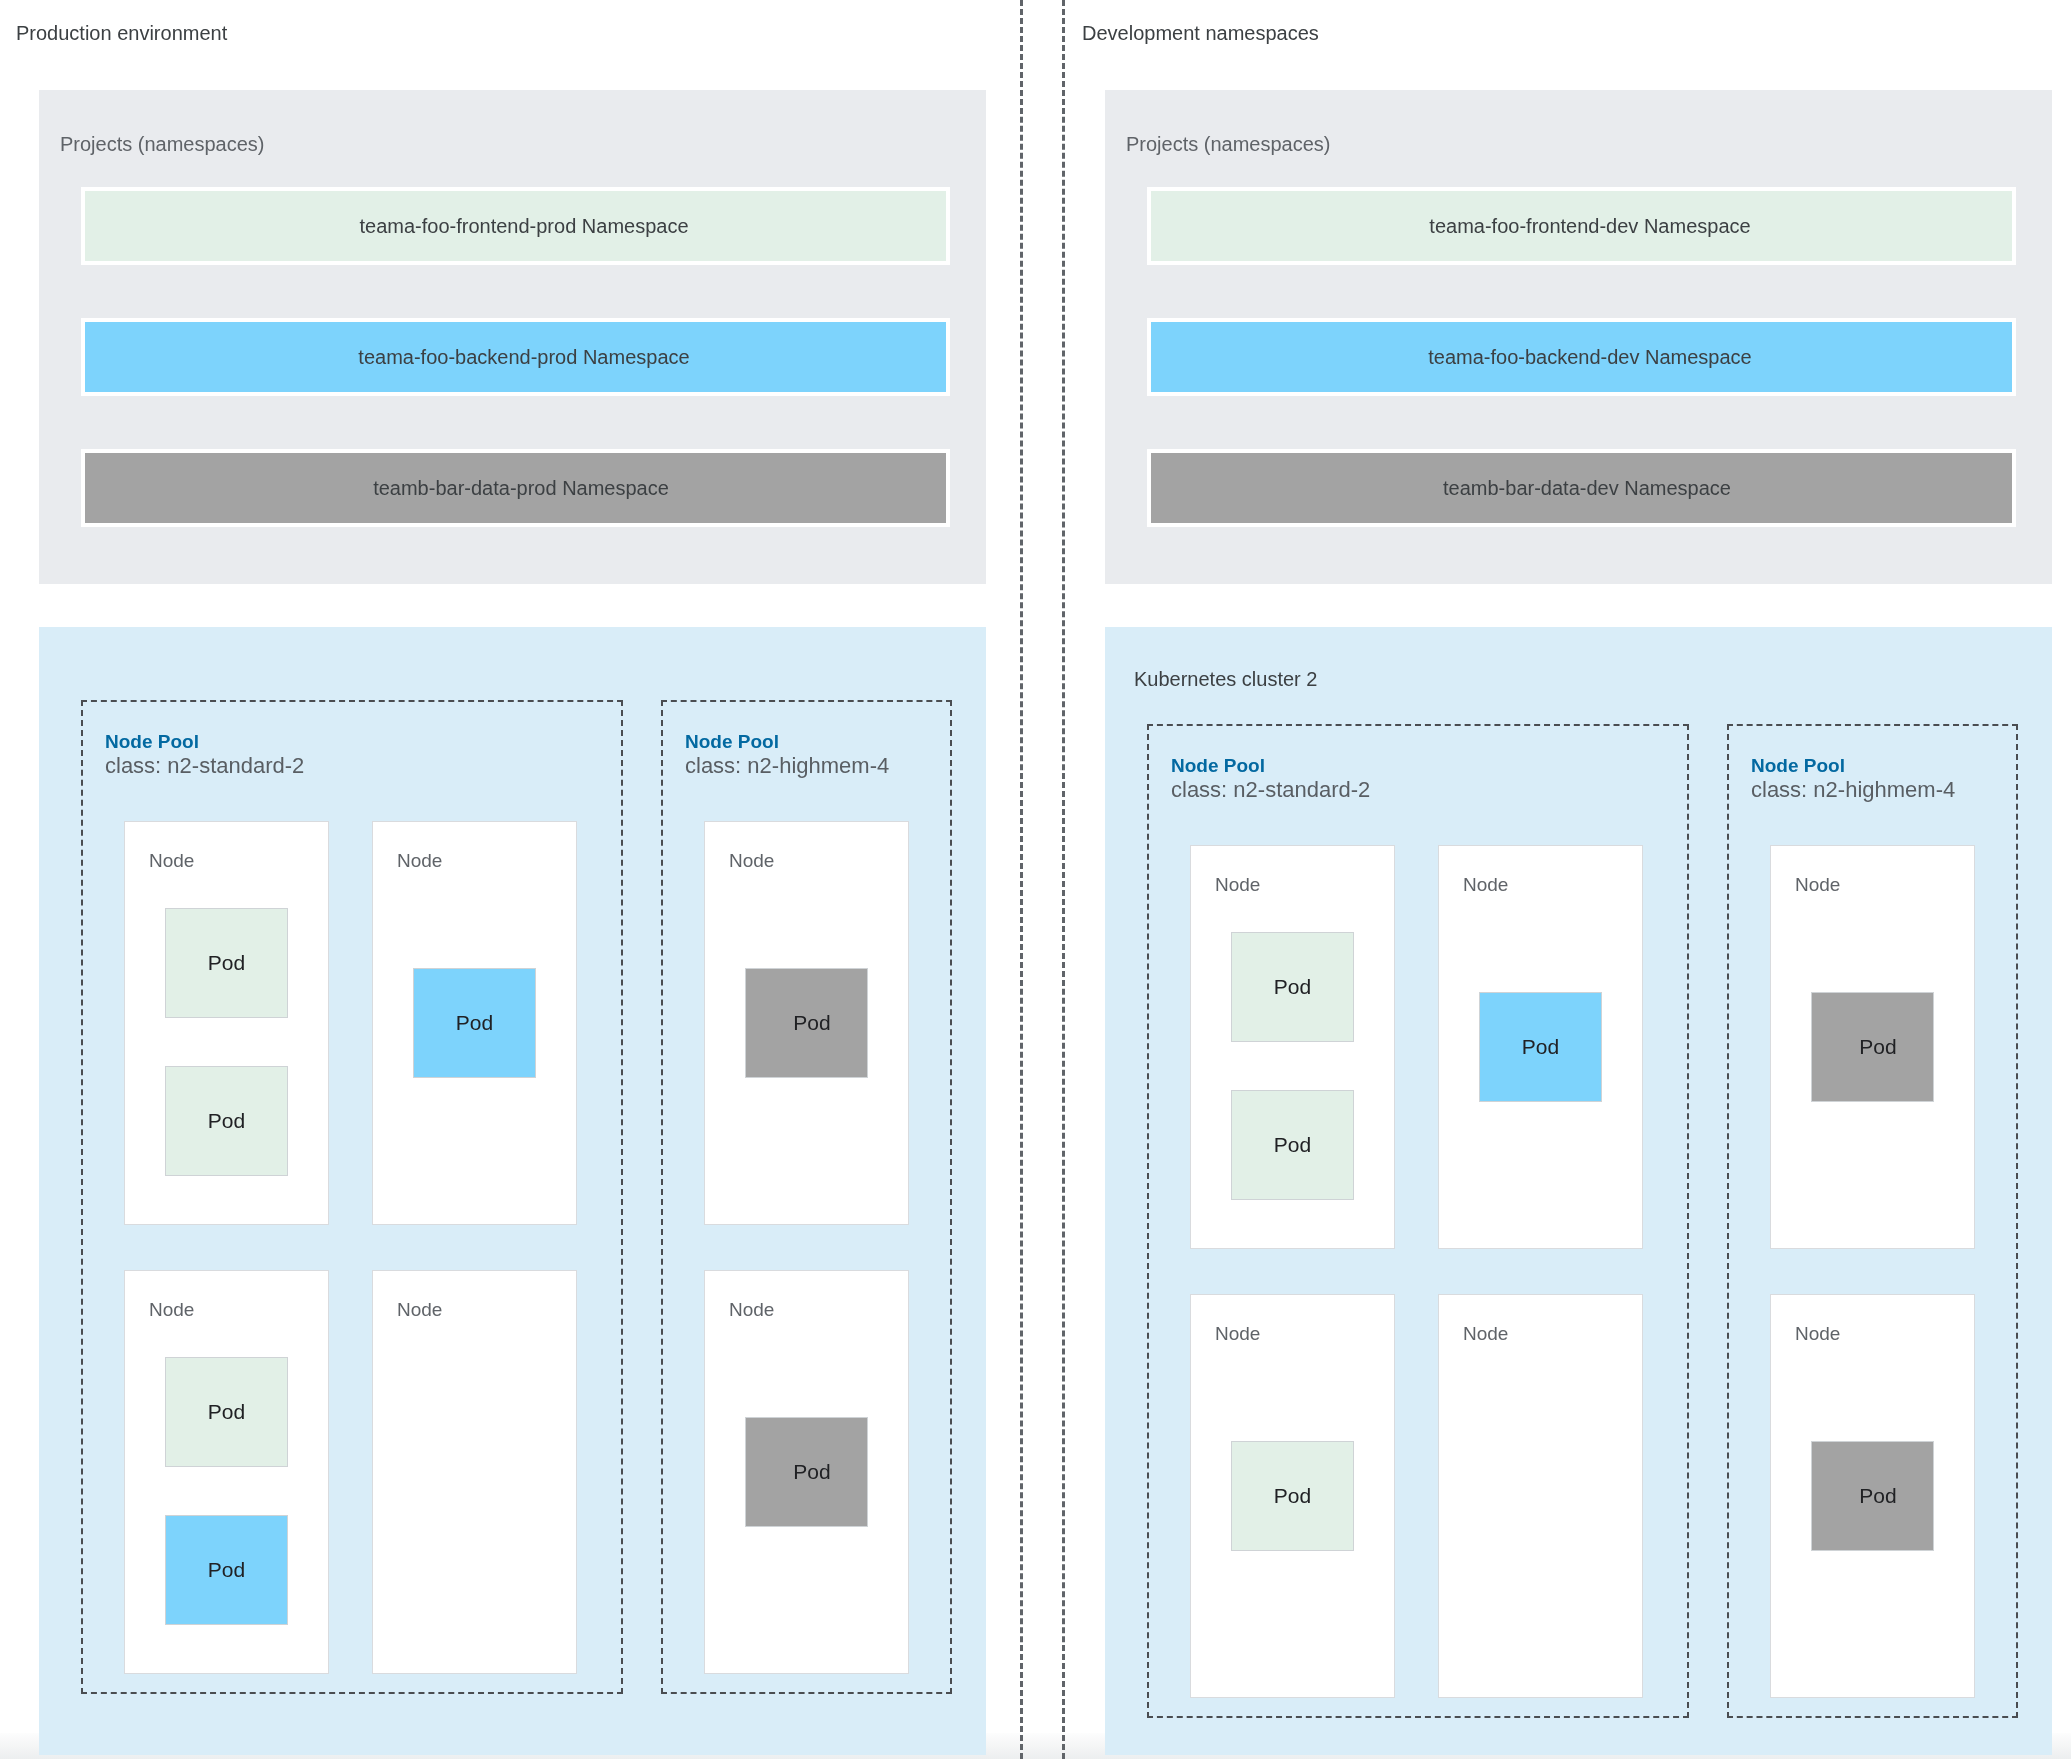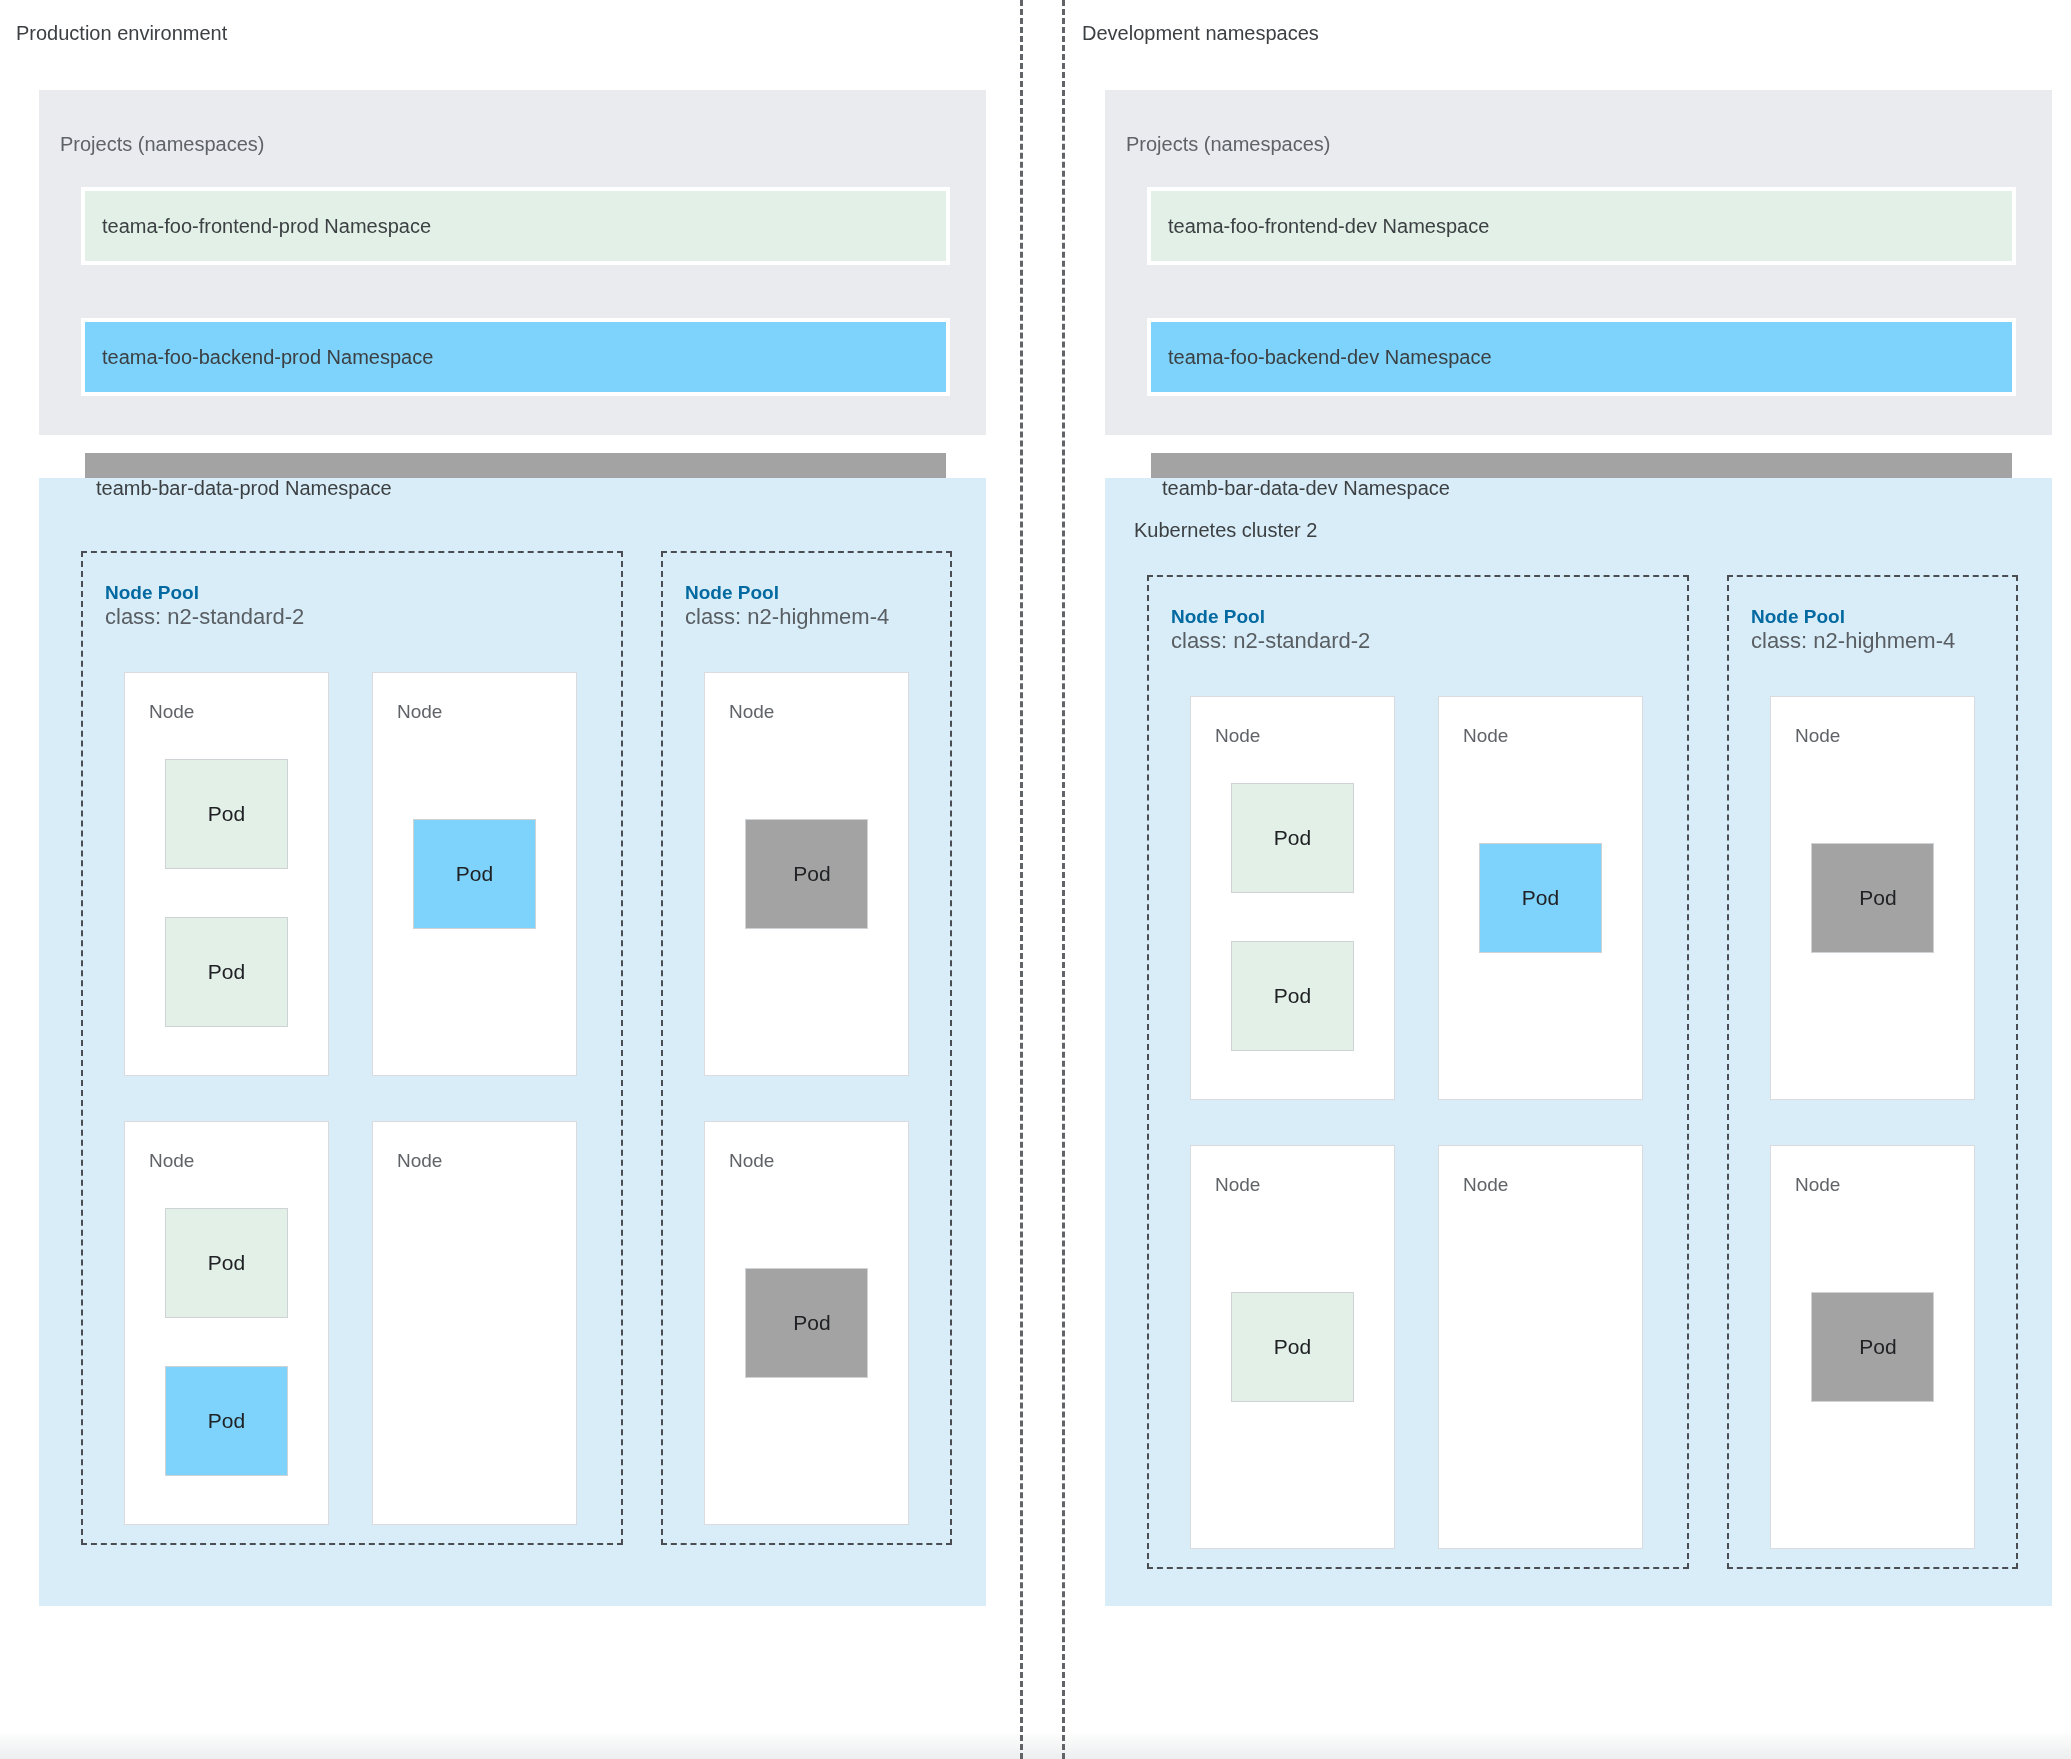--- a/index.html
+++ b/index.html
@@ -23,28 +23,28 @@
   .divider {
     flex:0 0 auto; width:39px; margin:0 40px 0 34px;
     border-left:3px dashed #606469; border-right:3px dashed #606469;
   }
   .env-title {
     margin:20px 0 0 -23px; font-size:20px; line-height:26px;
     font-weight:normal; color:#3c4043;
   }
   
   .projects-box {
-    margin-top:44px; height:345px; box-sizing:border-box;
+    margin-top:44px; height:494px; box-sizing:border-box;
     background:#E9EBEE; padding:42px 36px 0 42px;
   }
   .box-title { font-size:20px; line-height:24px; color:#5f6368; }
   .projects-title { margin-left:-21px; margin-bottom:31px; }
   .ns-bar {
     height:78px; box-sizing:border-box; border:4px solid #ffffff;
-    display:flex; align-items:center; padding-left:17px; margin-bottom:53px;
+    display:flex; align-items:center; padding-left:17px; margin-bottom:53px;justify-content:center;
   }
   .ns-bar:last-child { margin-bottom:0; }
   .ns-label { font-size:20px; color:#3c4043; }
   
   .cluster-box {
     margin-top:43px; height:1128px; box-sizing:border-box;
     background:#D9EDF8; padding:40px 0 0 42px;
   }
   .cluster-title { margin-left:-13px; color:#3c4043; }
   .pools { display:flex; gap:38px; margin-top:33px; }

